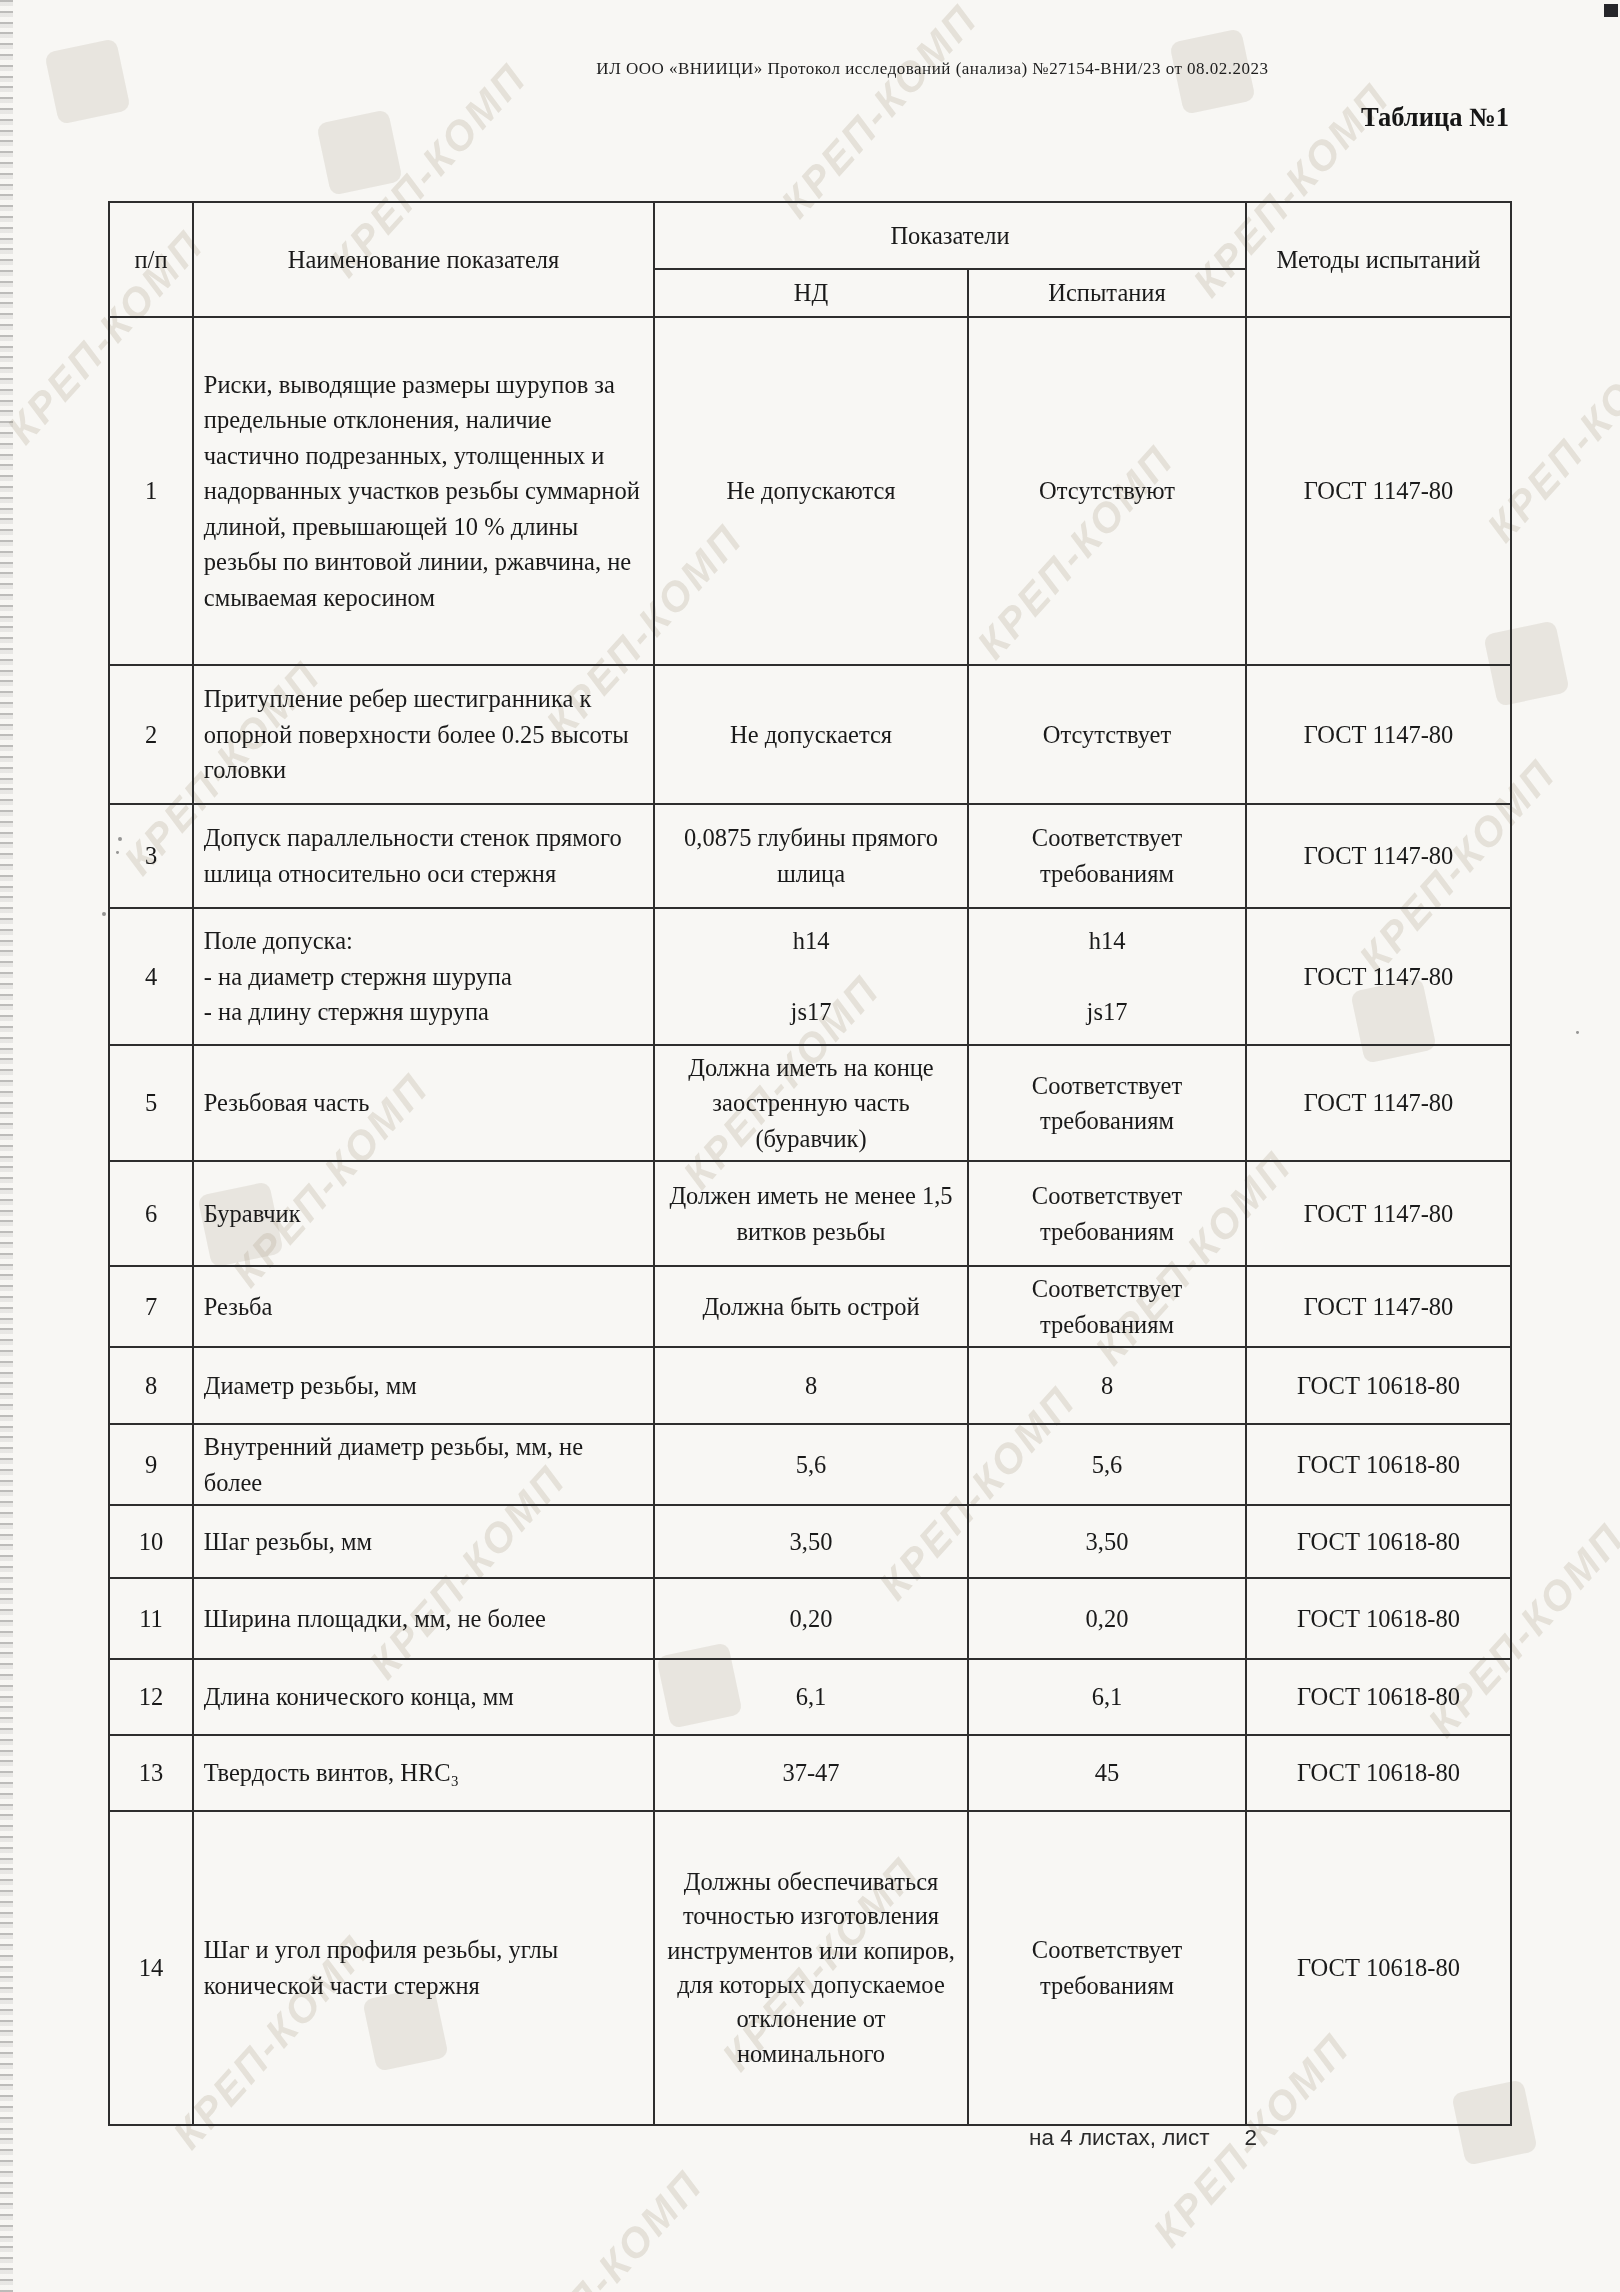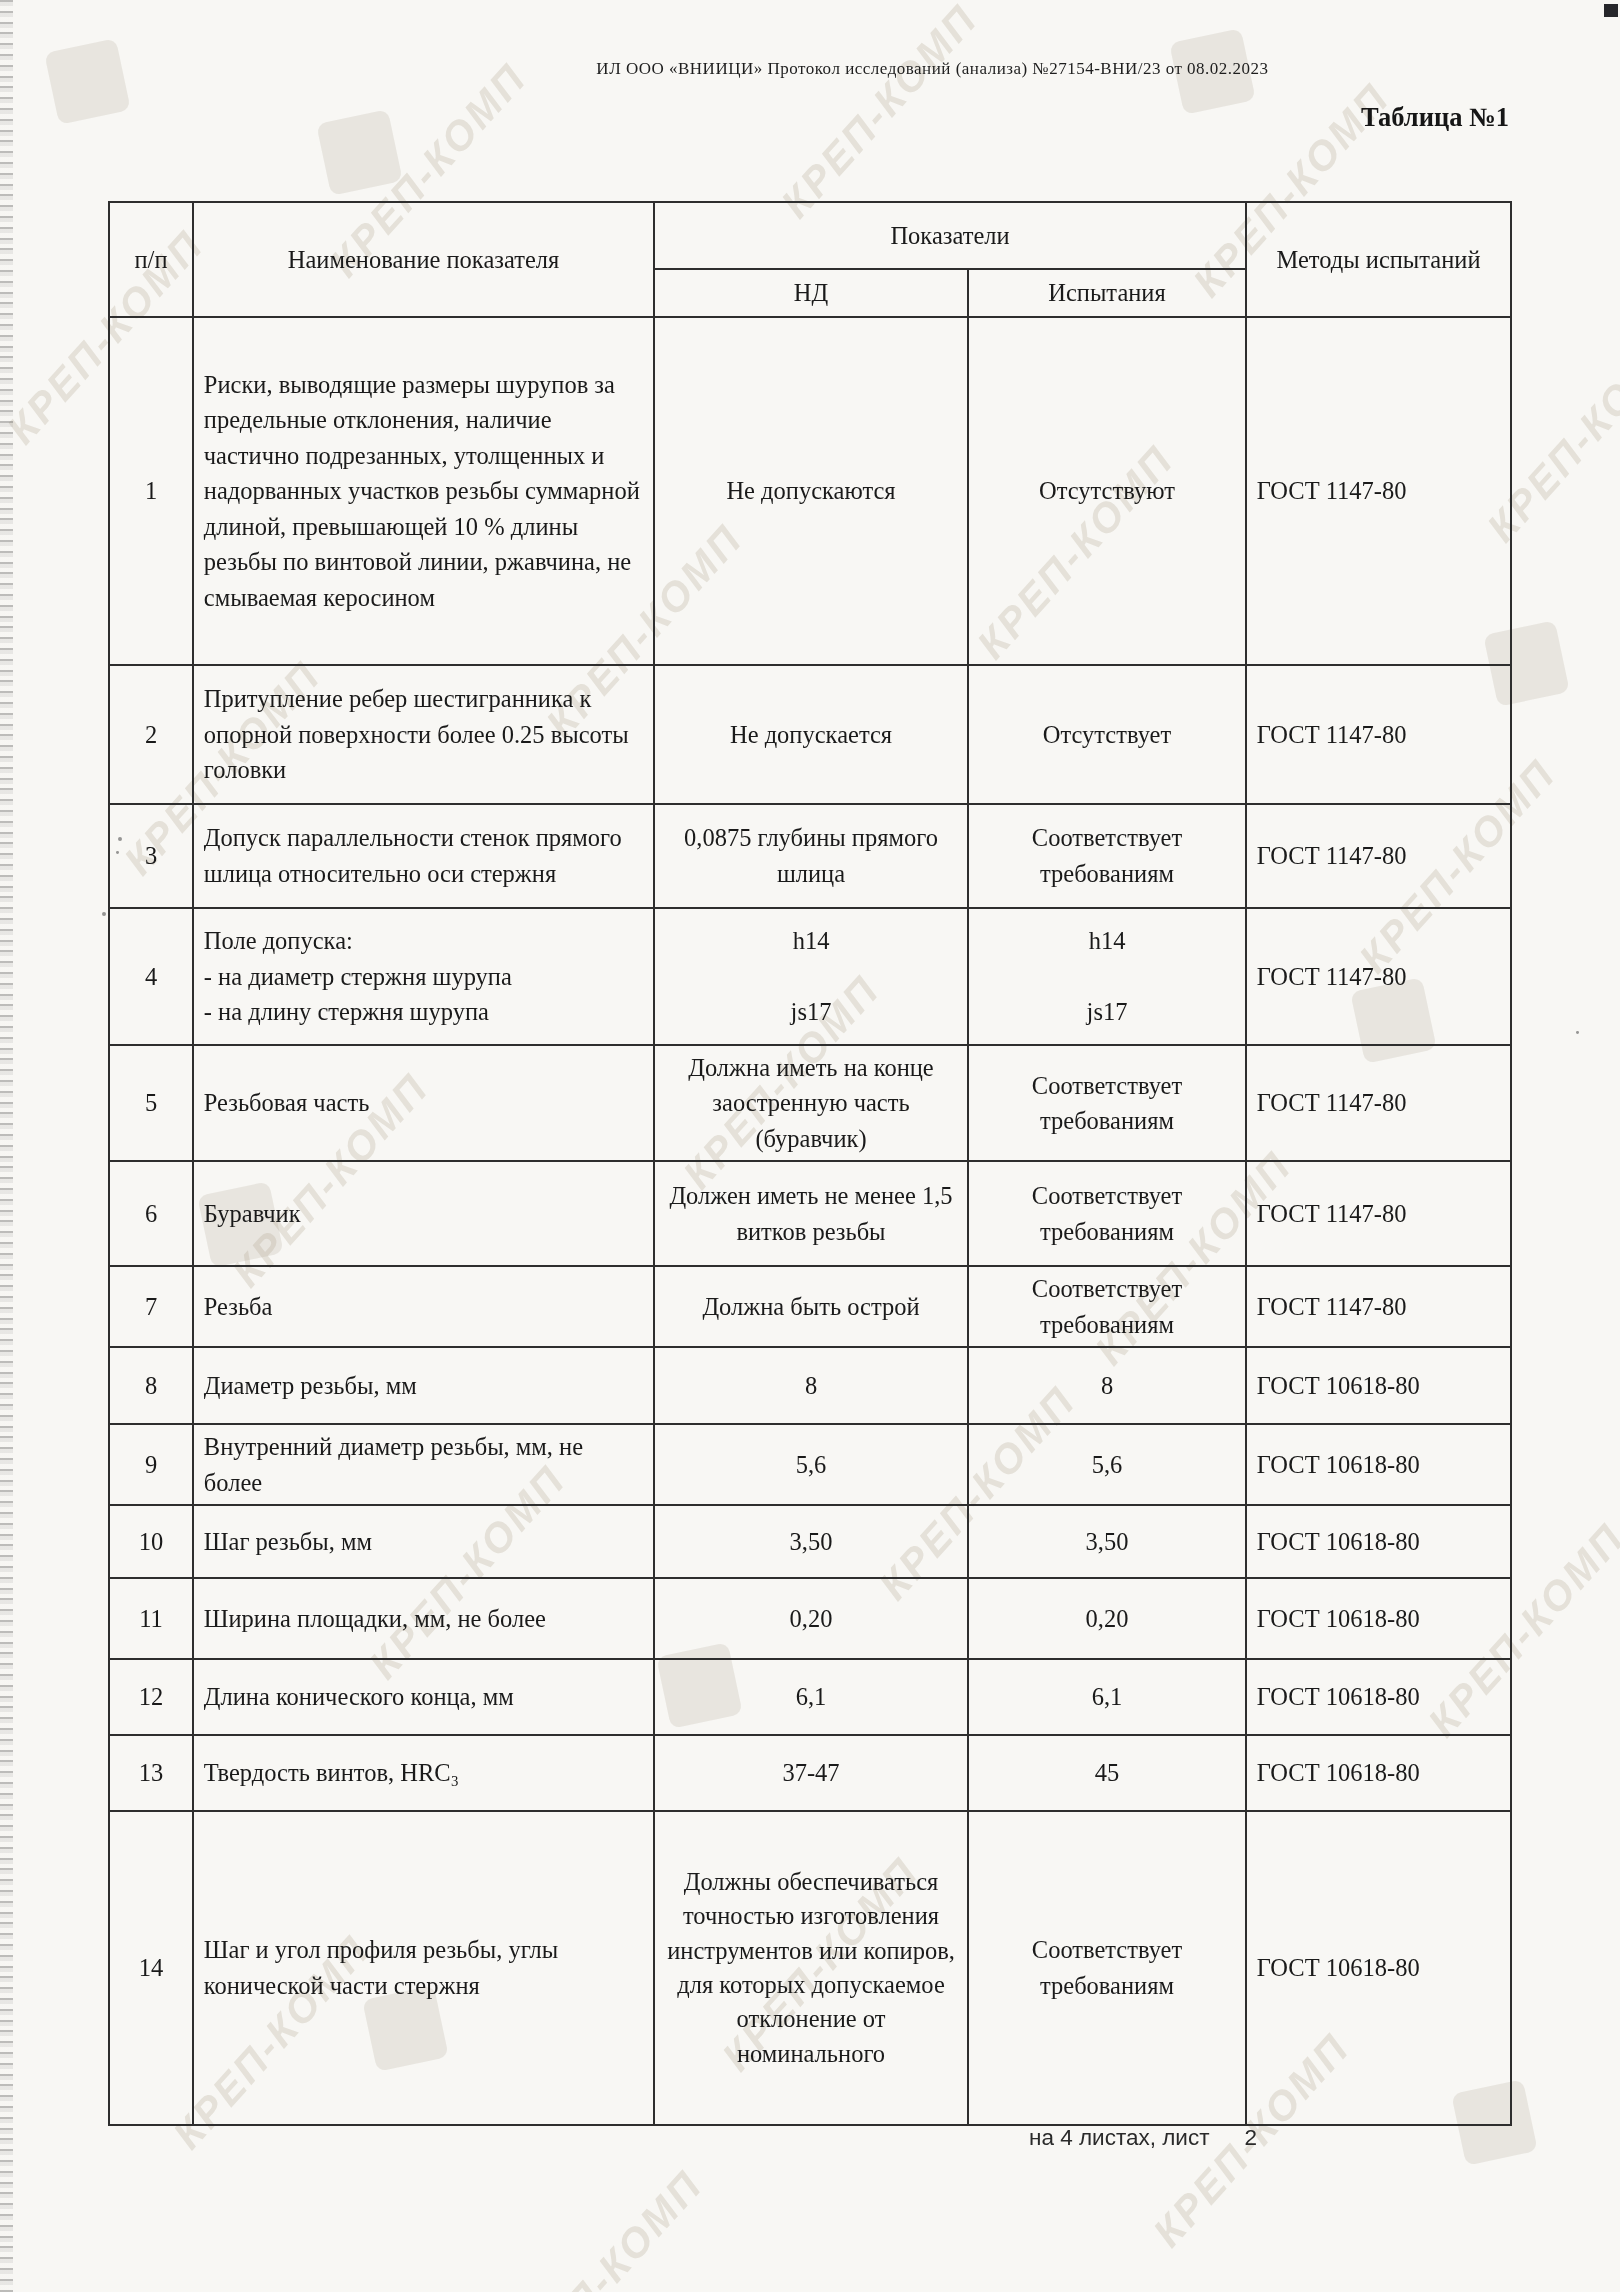--- a/index.html
+++ b/index.html
@@ -75,21 +75,21 @@
     padding:3.9px 9.8px;
     font-weight:normal;
     overflow:hidden;
   }
   table.protocol{border:2.9px solid #2a2a2a;}
   th.group-head{font-size:24.5px;}
   td.c{text-align:center;}
   td.name{text-align:left;padding-left:19.6px;padding-right:13.7px;line-height:1.5;}
   td.pre{white-space:pre-line;}
   td.nd,td.test{text-align:center;padding-left:13.7px;padding-right:13.7px;}
-  td.method{white-space:nowrap;}
+  td.method{text-align:center;white-space:nowrap;}
   th{ text-align:center; }
   th.methods-head{padding:0 41px;}
 
   
   .page-footer{
     position:absolute;top:2125px;left:108px;width:1402px;
     display:flex;justify-content:flex-end;align-items:baseline;
     gap:35px;box-sizing:border-box;padding-right:253px;
     font-family:"Liberation Sans","DejaVu Sans",sans-serif;
     font-size:22.5px;color:#2a2a2a;

